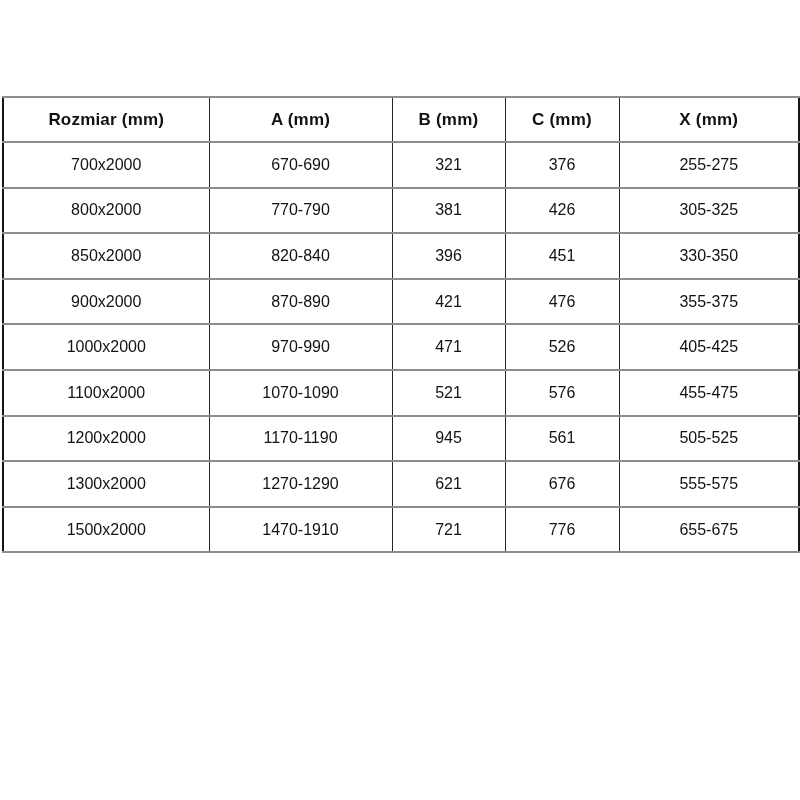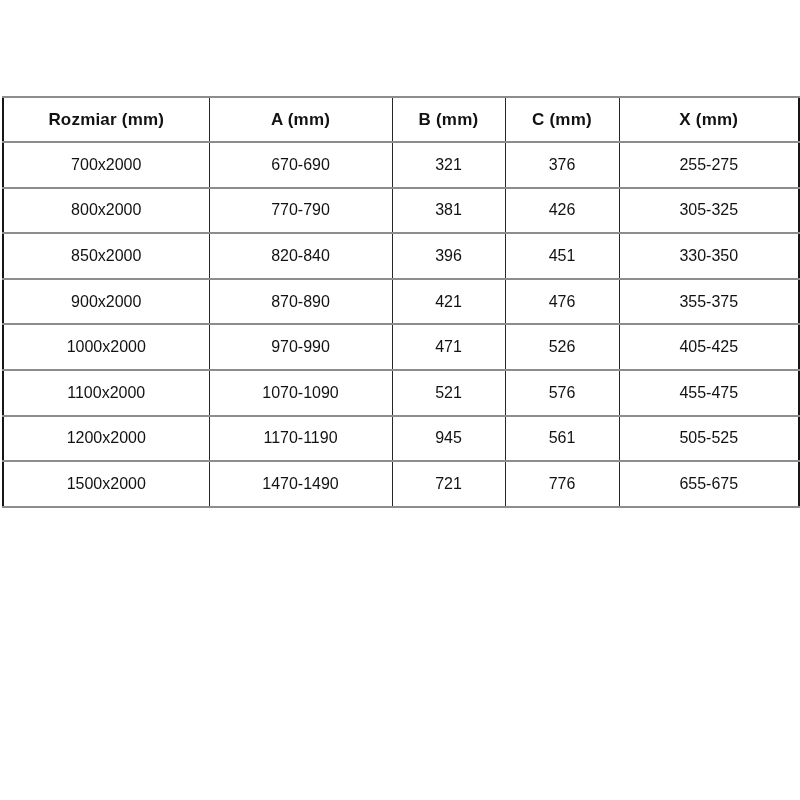--- a/index.html
+++ b/index.html
@@ -124,21 +124,28 @@
           <td>455-475</td>
         </tr>
         <tr>
           <td>1200x2000</td>
           <td>1170-1190</td>
           <td>945</td>
           <td>561</td>
           <td>505-525</td>
         </tr>
         <tr>
+          <td>1300x2000</td>
+          <td>1270-1290</td>
+          <td>621</td>
+          <td>676</td>
+          <td>555-575</td>
+        </tr>
+        <tr>
           <td>1500x2000</td>
-          <td>1470-1490</td>
+          <td>1470-1910</td>
           <td>721</td>
           <td>776</td>
           <td>655-675</td>
         </tr>
       </tbody>
   </table>
 </div>
 
 </body></html>

